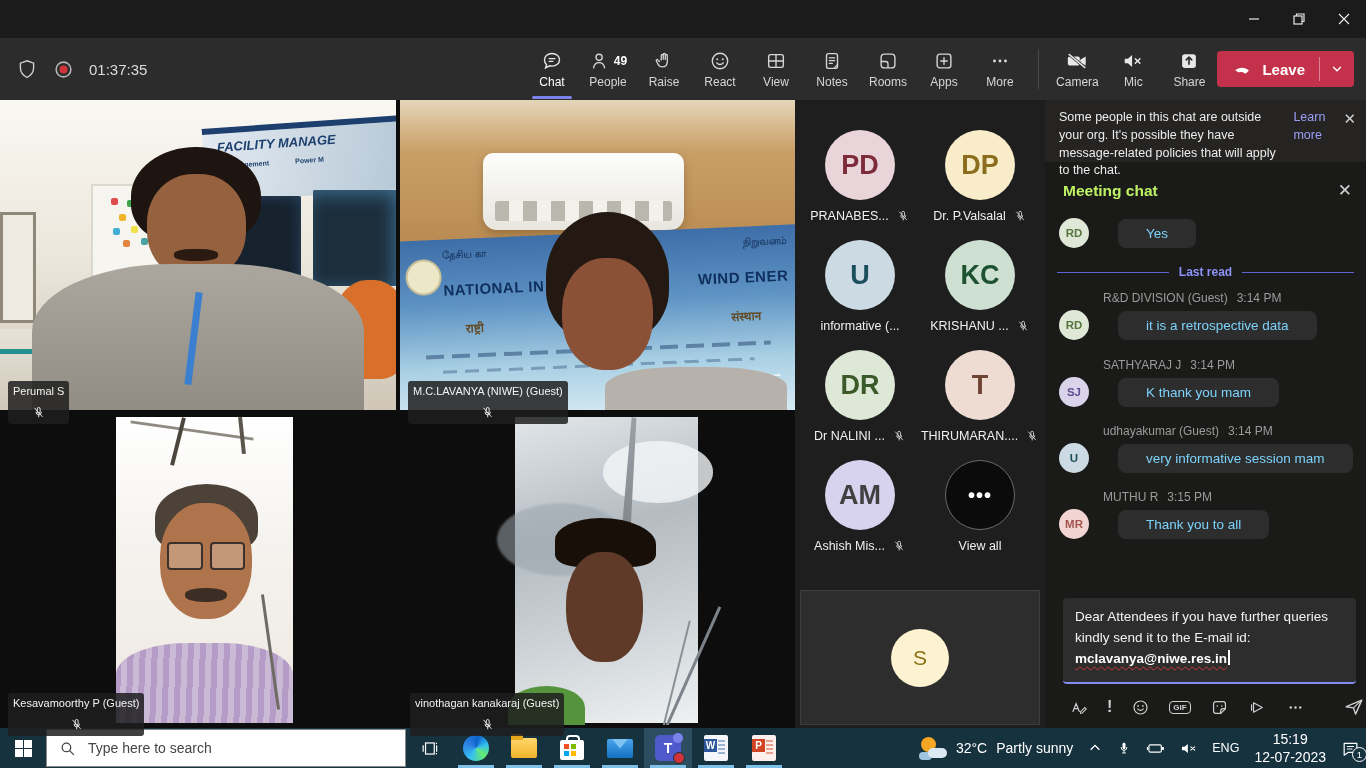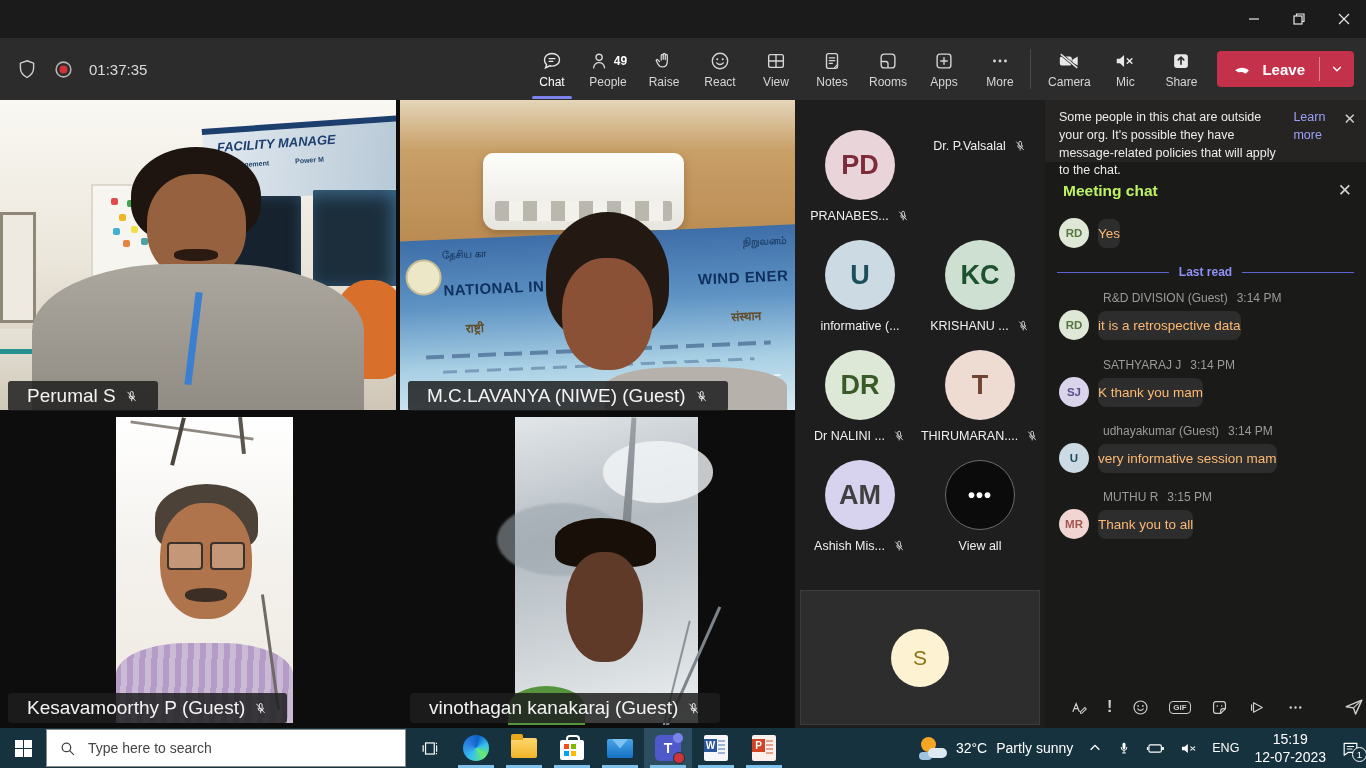--- a/index.html
+++ b/index.html
@@ -21,29 +21,29 @@
   .tab { position:relative; width:56px; height:62px; display:flex; flex-direction:column; align-items:center; justify-content:center; gap:3px; color:#d6d6d6; }
   .tab .lbl { font-size:12px; }
   .tab.active .lbl { color:#fff; }
   .tab .iconrow { display:flex; align-items:center; gap:3px; }
   .tab .badge { font-size:12px; font-weight:bold; color:#fff; }
   .tab .underline { position:absolute; left:8px; bottom:1px; width:40px; height:3px; border-radius:2px; background:#7b83eb; }
   .meet-right { position:absolute; right:12px; top:0; height:62px; display:flex; align-items:center; }
   .meet-right .sep { width:1px; height:40px; background:#4a4a4a; margin-right:10px; }
   .ctrl { width:56px; height:62px; display:flex; flex-direction:column; align-items:center; justify-content:center; gap:3px; color:#d6d6d6; }
   .ctrl .lbl { font-size:12px; }
-  .leave { margin-left:8px; height:36px; background:#c4314b; border-radius:4px; display:flex; align-items:center; }
+  .leave { height:36px; background:#c4314b; border-radius:4px; display:flex; align-items:center; }
   .leave-main { display:flex; align-items:center; gap:9px; padding:0 14px; color:#fff; font-size:15px; font-weight:bold; }
   .leave-divider { width:1px; height:24px; background:rgba(255,255,255,.4); }
   .leave-chev { width:34px; display:flex; align-items:center; justify-content:center; }
 
   
   .stage { position:absolute; left:0; top:100px; width:795px; height:628px; background:#0d0d0d; }
   .vtile { position:absolute; overflow:hidden; background:#111; }
-  .namelabel { position:absolute; display:inline-flex; align-items:center; gap:8px; background:rgba(30,30,30,.85); border-radius:3px; padding:4px 19px; color:#f3f3f3; font-size:19px; z-index:5; white-space:nowrap; }
+  .namelabel { position:absolute; display:inline-flex; align-items:center; gap:8px; background:rgba(30,30,30,.85); border-radius:3px; padding:4px 5px; color:#f3f3f3; font-size:11px; z-index:5; white-space:nowrap;flex-direction:column; }
 
   
   .sc1 { width:100%; height:100%; position:relative; background:linear-gradient(180deg,#faf8f3 0%,#ece7dc 50%,#cfc6b7 100%); }
   .sc1 .sign { position:absolute; right:-6px; top:7%; width:50%; height:24%; background:linear-gradient(100deg,#e3eaf0,#b6c8d6); border-top:6px solid #1c3f6e; transform:rotate(-4deg); padding:6px 8px 0 14px; overflow:hidden; }
   .sc1 .sign .t1 { color:#1c3f6e; font-weight:bold; font-size:13px; font-style:italic; white-space:nowrap; }
   .sc1 .sign .t2 { color:#21456f; font-size:7px; display:flex; gap:26px; margin-top:8px; font-weight:bold; }
   .sc1 .screenA { position:absolute; left:56%; top:31%; width:20%; height:29%; background:#16222e; border-radius:2px; box-shadow:inset 0 0 14px #2a4a66; }
   .sc1 .screenB { position:absolute; left:79%; top:29%; width:22%; height:31%; background:#1c2e3c; border-radius:2px; box-shadow:inset -6px 4px 18px #3c6c8e; }
   .sc1 .board { position:absolute; left:23%; top:27%; width:21%; height:31%; background:#f7f5f0; border:2px solid #ddd8cc; }
   .sc1 .dots { position:absolute; left:18px; top:12px; width:7px; height:7px; border-radius:2px; background:#e14b4b;
@@ -111,21 +111,21 @@
   .chat { position:absolute; left:1045px; top:100px; width:321px; height:628px; background:#1a1a19;text-decoration:underline; }
   .notice { position:absolute; left:0; top:0; width:100%; height:62px; background:#252423; display:flex; padding:9px 10px 9px 14px; gap:8px; }
   .notice p { flex:1; color:#ececec; font-size:12.5px; line-height:1.42; }
   .notice .learn { width:42px; color:#9aa0f5; font-size:12.5px; line-height:1.42; }
   .notice .x { color:#cfcfcf; font-size:15px; margin-top:1px; }
   .chat-head { position:absolute; left:18px; right:14px; top:80px; display:flex; justify-content:space-between; align-items:center; }
   .chat-head h2 { color:#bef264; font-size:15.5px; font-weight:bold; }
   .chat-head .x { color:#cfcfcf; font-size:17px; }
   .msgrow { position:absolute; left:14px; display:flex; align-items:center; gap:9px; }
   .mavatar { width:30px; height:30px; border-radius:50%; display:flex; align-items:center; justify-content:center; font-size:11.5px; font-weight:bold; flex:none; }
-  .bubble { background:#2d2d2d; border-radius:8px; padding:7px 0; color:#fdba74; font-size:13.5px; white-space:nowrap; }
+  .bubble { background:#2d2d2d; border-radius:8px; padding:7px 28px; color:#7dd3fc; font-size:13.5px; white-space:nowrap;margin-left:20px; }
   .msghdr { position:absolute; left:58px; color:#9b9b9b; font-size:12px; white-space:nowrap; }
   .msghdr .t { margin-left:9px; }
   .lastread { position:absolute; left:12px; right:12px; display:flex; align-items:center; gap:10px; }
   .lastread .line { flex:1; height:1px; background:#5e63d6; }
   .lastread .txt { color:#8d92f6; font-size:12px; font-weight:bold; }
   .compose { position:absolute; left:18px; right:10px; top:498px; height:86px; background:#2d2d2d; border-radius:4px; border-bottom:2px solid #848cf2; padding:9px 12px; color:#f2f2f2; font-size:13.5px; line-height:1.55; }
   .compose b { color:#fff; text-decoration:underline wavy #cd3a3a 1px; text-underline-offset:3px; }
   .caret { display:inline-block; width:1.5px; height:15px; background:#fff; vertical-align:-2px; margin-left:1px; }
   .composebar { position:absolute; left:24px; right:18px; top:594px; height:26px; display:flex; align-items:center; gap:19px; color:#cfcfcf; }
   .composebar .spacer { flex:1; }
@@ -459,20 +459,21 @@
           <span>PRANABES...</span>
         <svg class="ic" width="14" height="14" viewBox="0 0 24 24">
             <rect x="10" y="4" width="4.6" height="9" rx="2.3" fill="none" stroke="#ddd" stroke-width="1.5"></rect>
             <path d="M8 11.5a4.3 4.3 0 008.6 0M12.3 15.8V19" fill="none" stroke="#ddd" stroke-width="1.5" stroke-linecap="round"></path>
             <line x1="5.5" y1="4.5" x2="18.5" y2="19" stroke="#ddd" stroke-width="1.5"></line>
           </svg>
         </div>
     </div>
 
     <div class="pcell" style="left:130px;top:30px;">
+      <div class="avatar" style="background-color: rgb(248, 237, 200); color: rgb(138, 109, 29);">DP</div>
       <div class="pname">
           <span>Dr. P.Valsalal</span>
         <svg class="ic" width="14" height="14" viewBox="0 0 24 24">
             <rect x="10" y="4" width="4.6" height="9" rx="2.3" fill="none" stroke="#ddd" stroke-width="1.5"></rect>
             <path d="M8 11.5a4.3 4.3 0 008.6 0M12.3 15.8V19" fill="none" stroke="#ddd" stroke-width="1.5" stroke-linecap="round"></path>
             <line x1="5.5" y1="4.5" x2="18.5" y2="19" stroke="#ddd" stroke-width="1.5"></line>
           </svg>
         </div>
     </div>
 
@@ -592,20 +593,23 @@
     </div>
 
     <div class="msghdr" style="top:390px;">
       <span>MUTHU R</span><span class="t">3:15 PM</span>
     </div>
     <div class="msgrow" style="top:409px;">
       <div class="mavatar" style="background-color: rgb(241, 213, 210); color: rgb(163, 85, 78);">MR</div>
       <div class="bubble">Thank you to all</div>
     </div>
 
+    <div class="compose" role="textbox">
+      <span>Dear Attendees if you have further queries kindly send it to the E-mail id: </span><b>mclavanya@niwe.res.in</b><span class="caret"></span>
+    </div>
 
     <div class="composebar">
       <span>
         <svg class="ic" width="19" height="19" viewBox="0 0 24 24">
             <path d="M5 17l4-10 4 10M6.6 13.5h4.8" fill="none" stroke="#cfcfcf" stroke-width="1.5" stroke-linecap="round"></path>
             <path d="M14.5 17.5l5.5-5.5 1.8 1.8-5.5 5.5h-1.8z" fill="none" stroke="#cfcfcf" stroke-width="1.3"></path>
           </svg>
       </span>
       <span style="font-size:16px;font-weight:bold;color:#cfcfcf;">!</span>
       <span>

